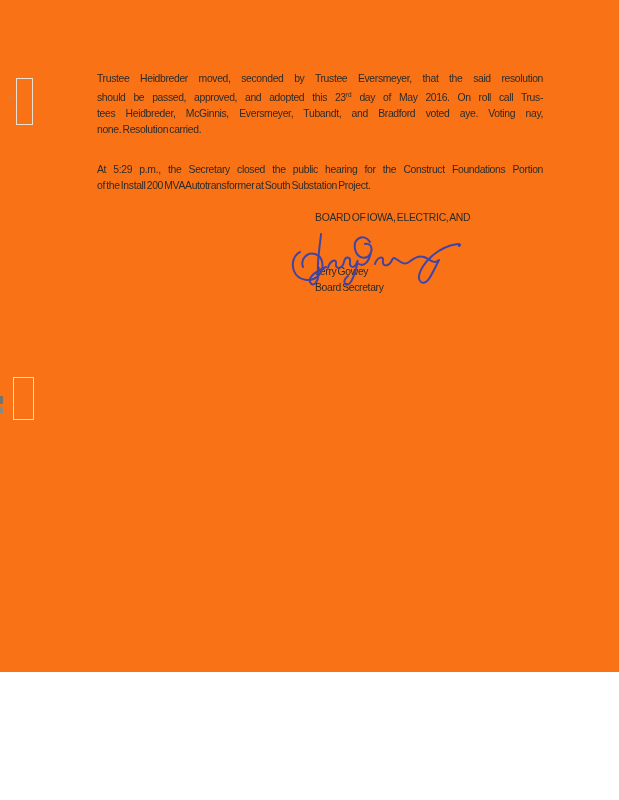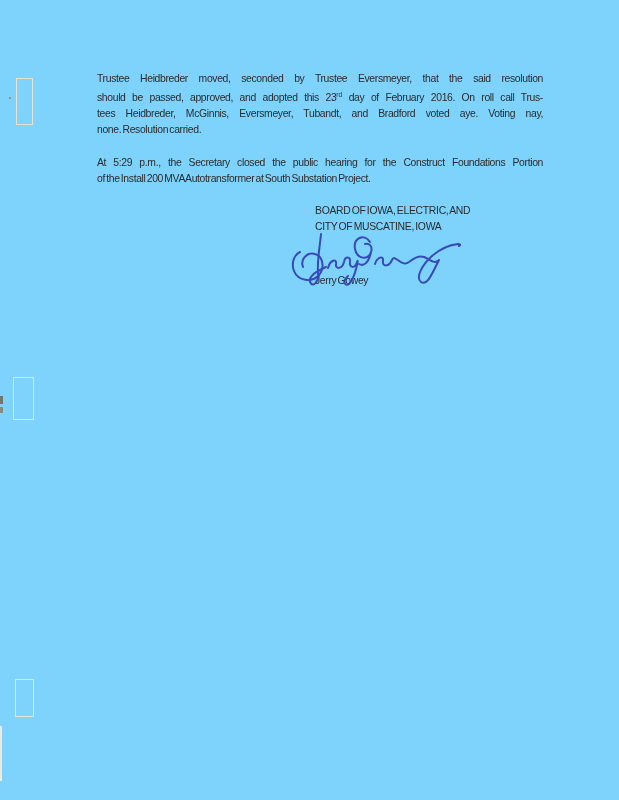--- a/index.html
+++ b/index.html
@@ -4,22 +4,22 @@
 <style>
   html, body {
     margin: 0;
     padding: 0;
     background: #ffffff;
     font-family: "Liberation Sans", "DejaVu Sans", sans-serif;
   }
   .page {
     position: relative;
     width: 619px;
-    height: 800px;
-    background: #7dd3fc;
+    height: 672px;
+    background: #f97316;
     overflow: hidden;
     color: #2b2b2b;
     text-decoration: underline;
   }
   .content {
     position: absolute;
     left: 97px;
     top: 71px;
     width: 446px;
     font-size: 10.4px;
@@ -29,21 +29,21 @@
     word-spacing: -1.3px;
   }
   .jline {
     text-align: justify;
     text-align-last: justify;
   }
   .lline {
     text-align: left;
     text-align-last: left;
   }
-  .para2 { margin-top: 17px; }
+  .para2 { margin-top: 24px; }
   sup.ord {
     font-size: 6.5px;
     letter-spacing: 0;
     vertical-align: 4px;
   }
   .sig-block {
     margin-top: 16px;
     margin-left: 218px;
   }
   .org-line {
@@ -101,34 +101,34 @@
   <div class="artifact art-box-2"></div>
   <div class="artifact art-tick-1"></div>
   <div class="artifact art-tick-2"></div>
   <div class="artifact art-box-3"></div>
   <div class="artifact art-strip-1"></div>
 
   <div class="content">
 
     <div class="para1">
       <div class="jline">Trustee Heidbreder moved, seconded by Trustee Eversmeyer, that the said resolution</div>
-      <div class="jline"><span>should be passed, approved, and adopted this 23</span><sup class="ord">rd</sup><span> day of February 2016. On roll call Trus-</span></div>
+      <div class="jline"><span>should be passed, approved, and adopted this 23</span><sup class="ord">rd</sup><span> day of May 2016. On roll call Trus-</span></div>
       <div class="jline">tees Heidbreder, McGinnis, Eversmeyer, Tubandt, and Bradford voted aye. Voting nay,</div>
       <div class="lline">none. Resolution carried.</div>
     </div>
 
     <div class="para2">
       <div class="jline">At 5:29 p.m., the Secretary closed the public hearing for the Construct Foundations Portion</div>
       <div class="lline">of the Install 200 MVA Autotransformer at South Substation Project.</div>
     </div>
 
     <div class="sig-block">
       <div class="org-line">BOARD OF IOWA, ELECTRIC, AND</div>
-      <div class="org-line">CITY OF MUSCATINE, IOWA</div>
       <div class="signer-name">Jerry Gowey</div>
+      <div class="signer-title">Board Secretary</div>
     </div>
 
   </div>
 
   <svg class="signature-svg" viewBox="0 0 175 58">
     <g fill="none" stroke="#3240b2" stroke-width="2" stroke-linecap="round" stroke-linejoin="round" opacity="0.92">
 
       <path d="M10,21 C4,24 1,32 4,40 C8,50 22,52 29,44 C35,37 33,25 25,23 C17,21 10,28 13,36"></path>
 
       <path d="M31,3 C30,14 27,30 28,42 C29,51 23,57 20,51 C18,45 27,40 36,36"></path>

